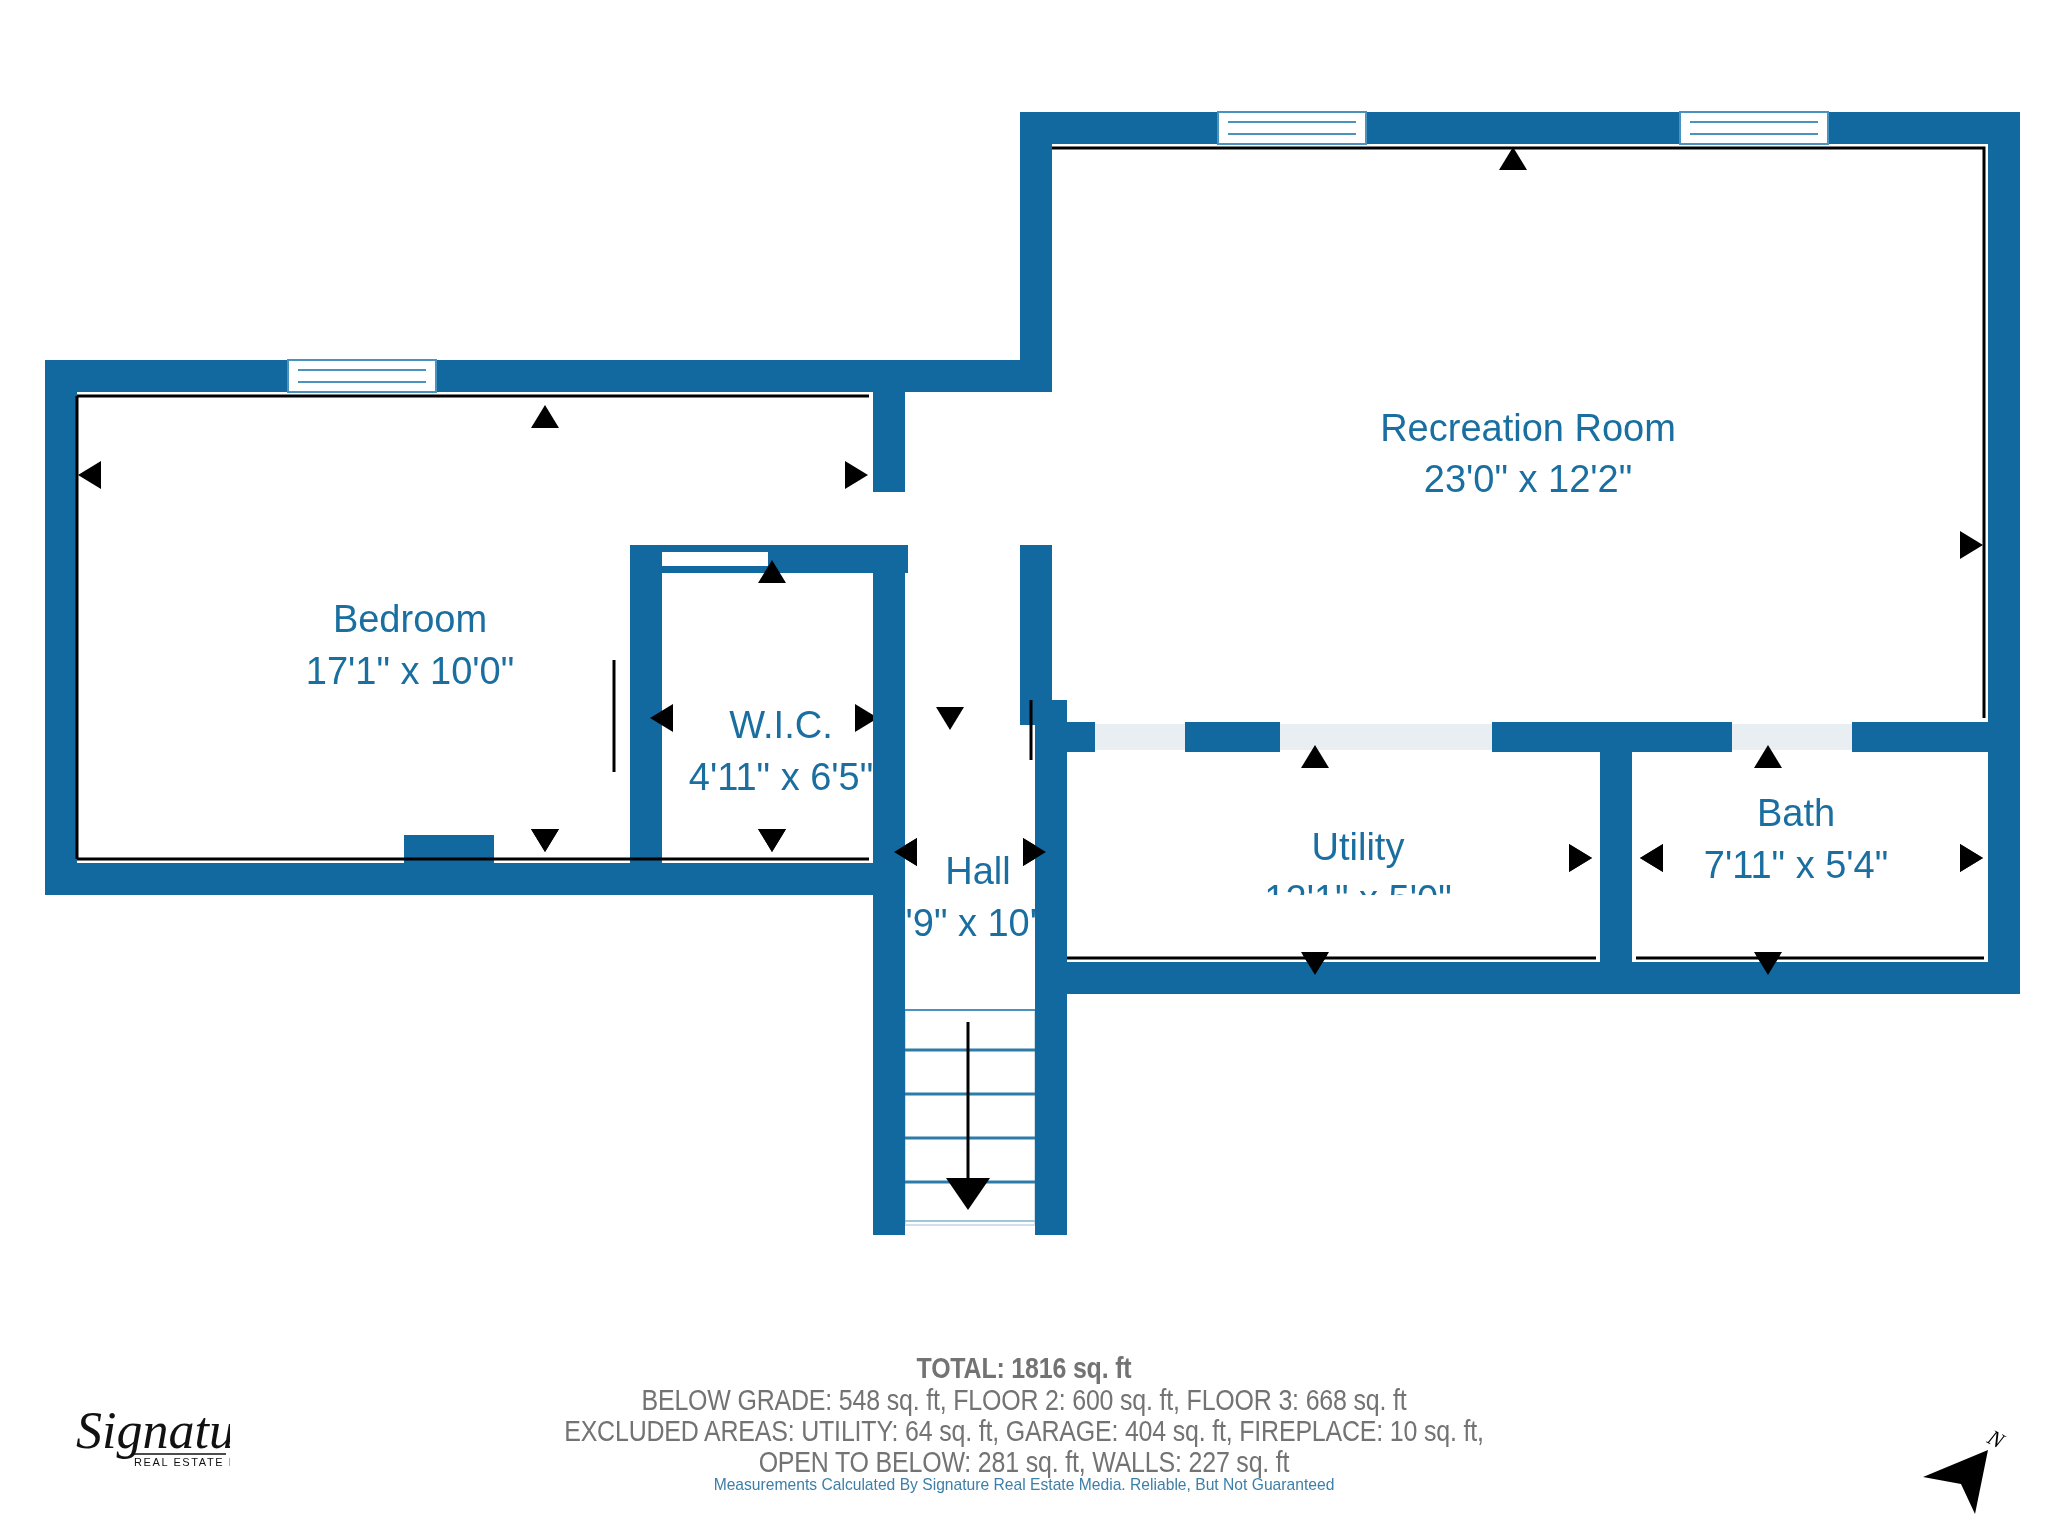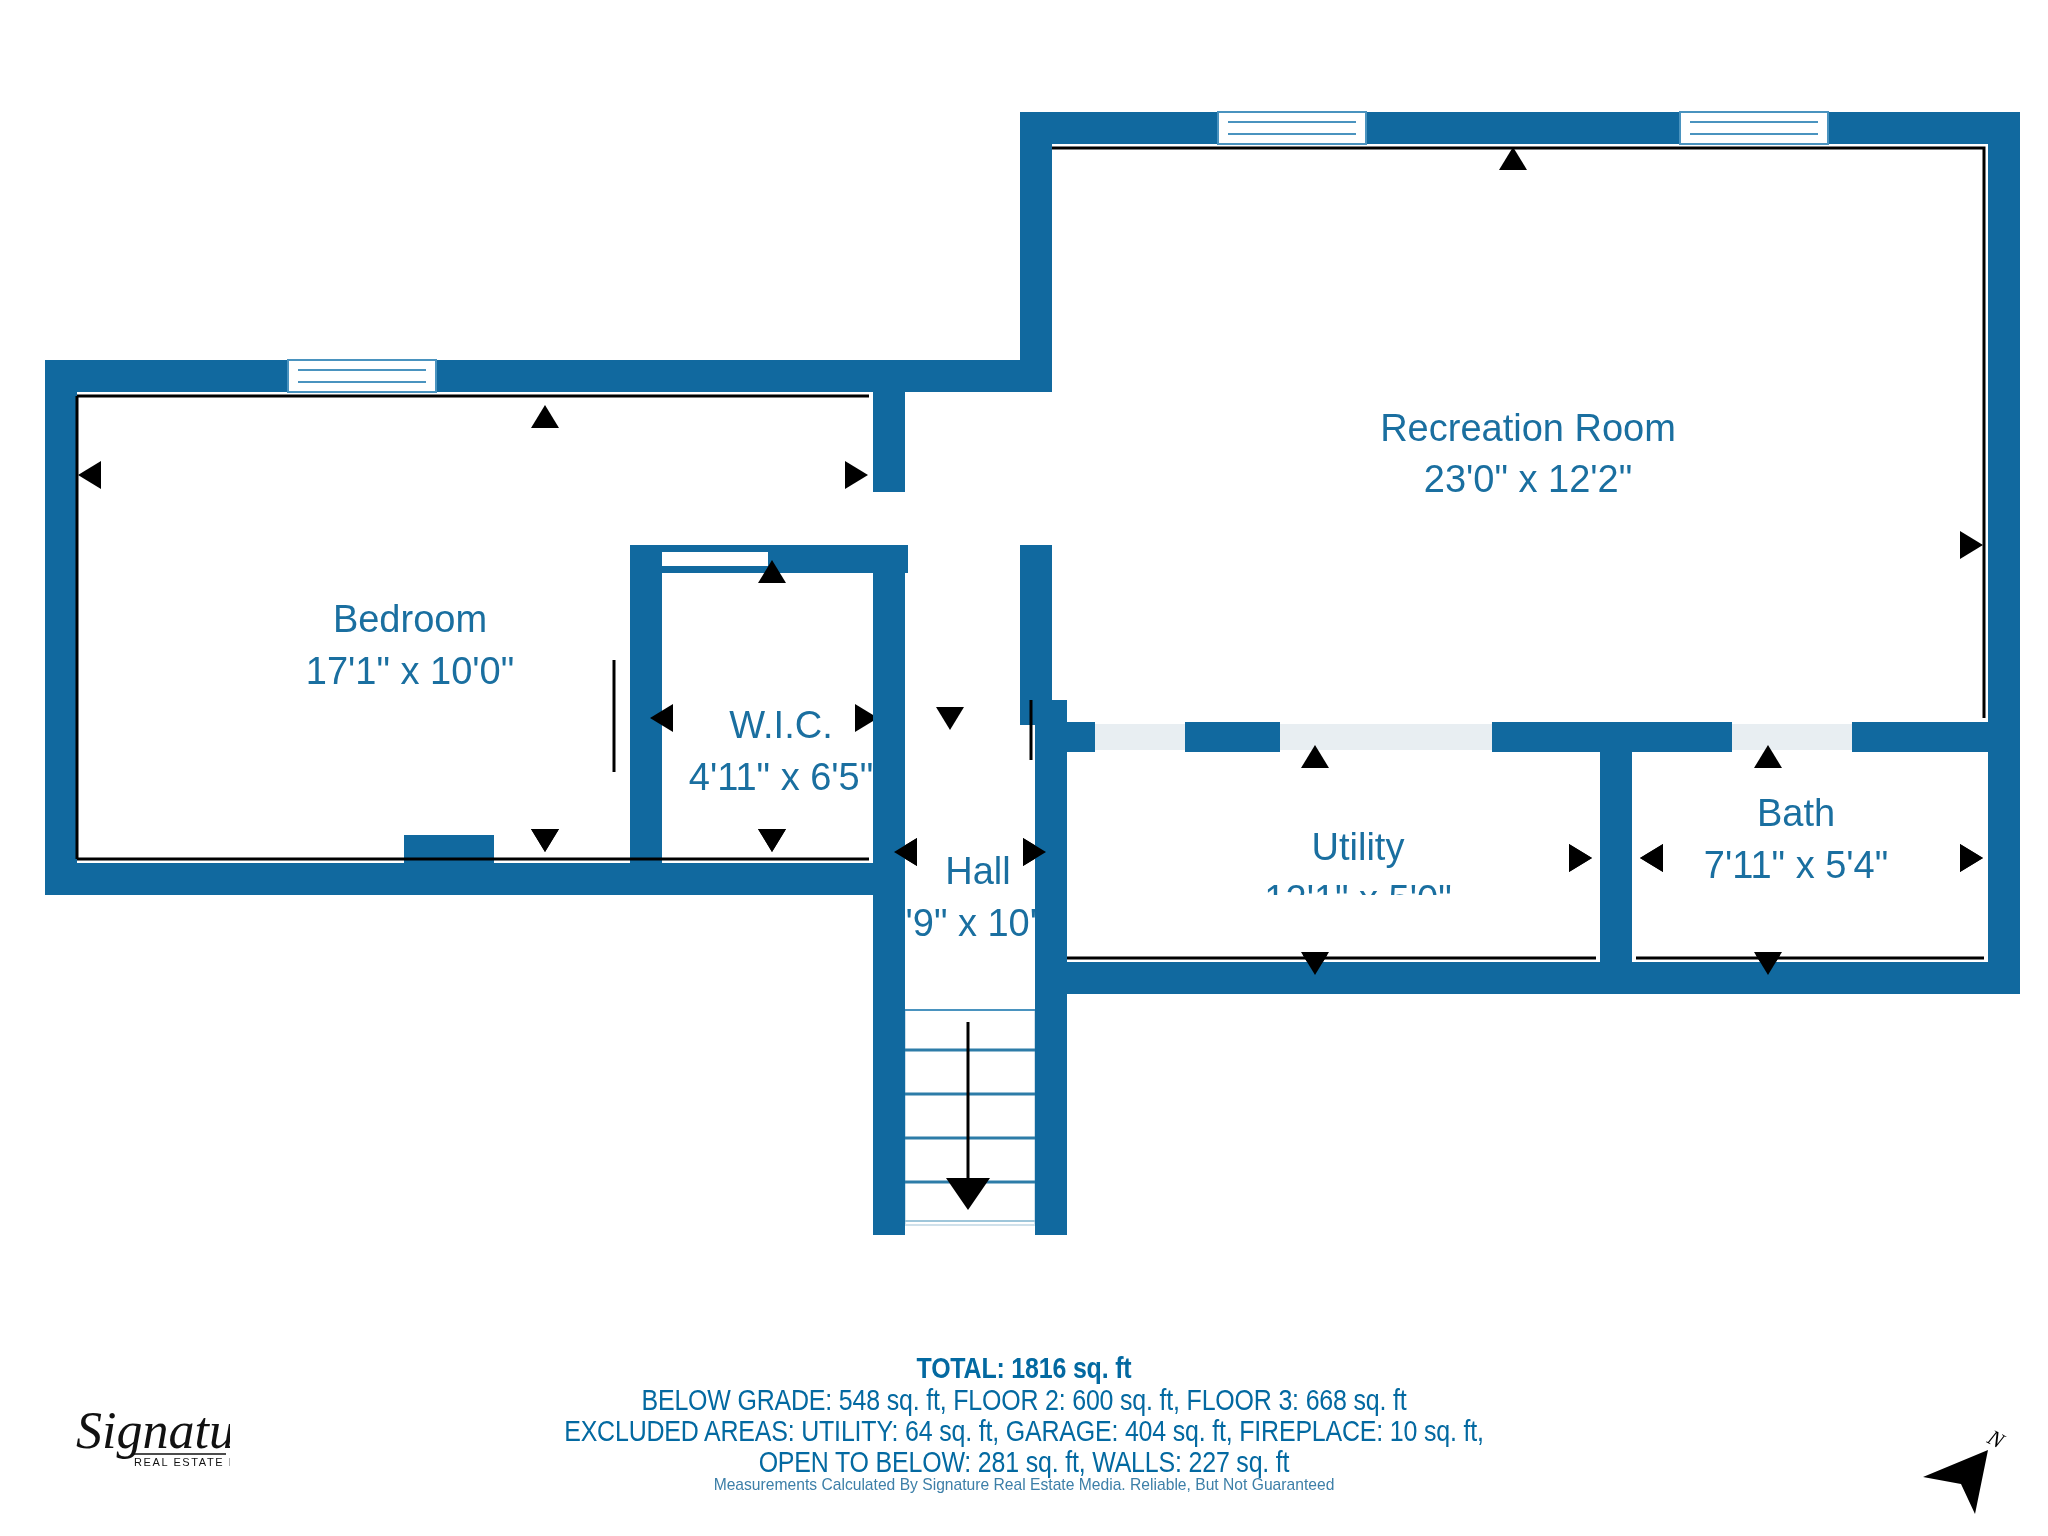--- a/index.html
+++ b/index.html
@@ -35,21 +35,21 @@
     font-family: "Liberation Sans", sans-serif;
     font-size: 38px;
     fill: #1a6fa0;
   }
   .summary {
     position: absolute;
     left: 0;
     width: 2048px;
     text-align: center;
     font-family: "Liberation Sans Narrow", "Liberation Sans", sans-serif;
-    color: #0369a1;
+    color: #737373;
   }
   #summary-block {
     top: 1352px;
   }
   .sum-line {
     font-size: 29px;
     line-height: 31px;
     letter-spacing: -0.2px;
     transform: scaleX(0.86);
     white-space: nowrap;

